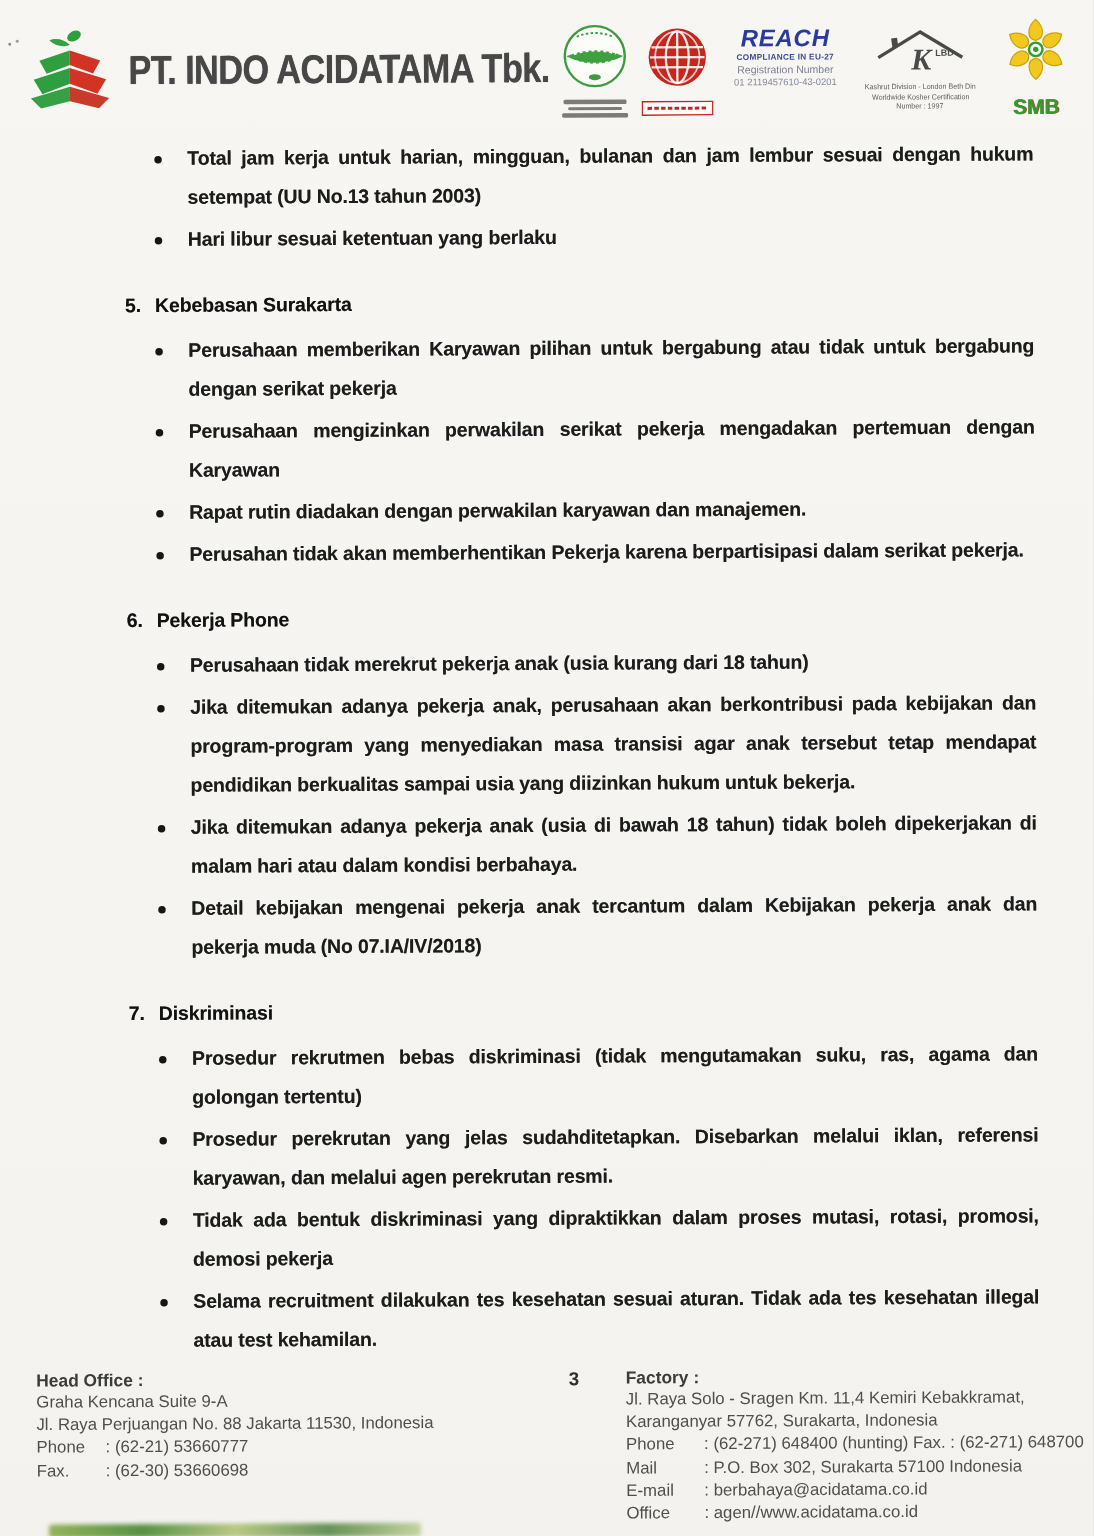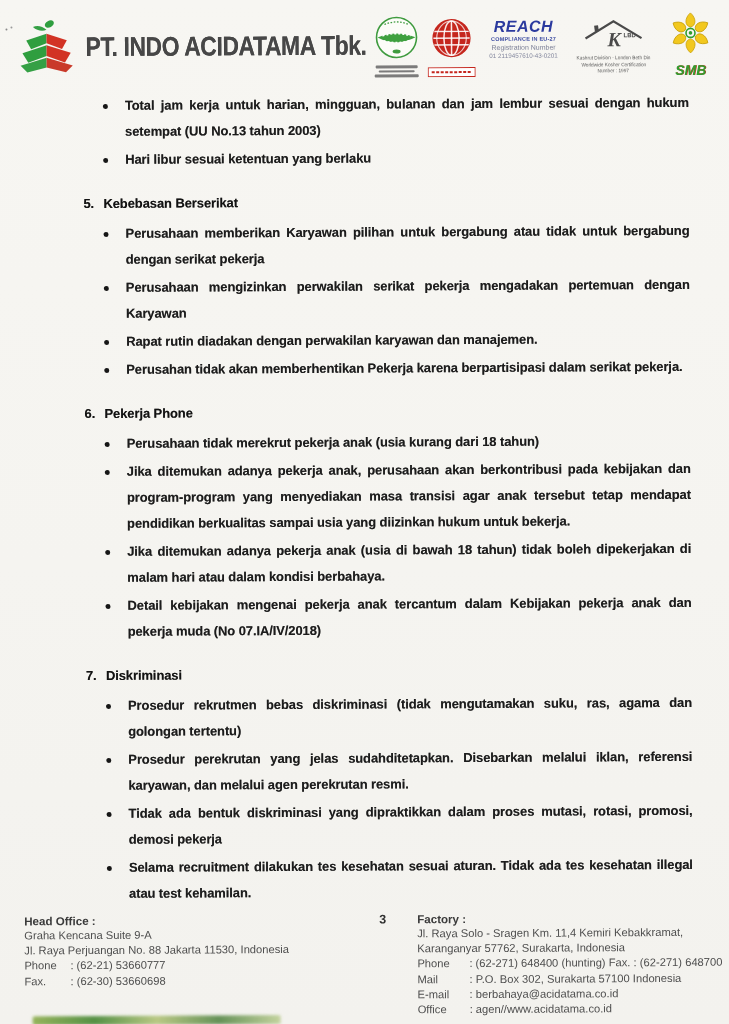--- a/index.html
+++ b/index.html
@@ -24,21 +24,21 @@
   .certs{position:absolute;top:10px;right:8px;display:flex;align-items:flex-start;gap:9px;}
   .cert{display:flex;flex-direction:column;align-items:center;}
   .cap-bar{height:2.6px;background:#5c5c5c;border-radius:1px;margin-top:2px;opacity:.8;}
   .reach-box{width:82px;text-align:center;margin-top:10px;}
   .reach-title{font-size:16px;font-weight:700;font-style:italic;color:#2b3a9e;letter-spacing:.5px;line-height:16px;}
   .reach-sub{font-size:5.5px;font-weight:700;color:#3a4aa0;letter-spacing:.2px;margin-top:1px;}
   .reach-reg{font-size:7px;color:#7b7f96;margin-top:2px;line-height:8px;}
   .reach-num{font-size:6.3px;color:#84889e;line-height:8px;}
   .klbd{width:80px;text-align:center;margin-top:8px;}
   .klbd-line{font-size:5px;color:#5d5d5d;line-height:6.5px;white-space:nowrap;transform:scaleX(.95);}
-  .smb-label{font-size:14px;font-weight:900;font-style:italic;color:#2f9e2f;letter-spacing:0;line-height:12px;text-shadow:0.7px 0 #c93a2a;}
+  .smb-label{font-size:14px;font-weight:900;color:#2f9e2f;letter-spacing:0;line-height:12px;text-shadow:0.7px 0 #c93a2a;}
 
   
   .content{
     position:absolute;left:85px;top:92px;width:606px;
     font-size:13px;font-weight:600;color:#1c1c1c;letter-spacing:-0.1px;
     text-shadow:0 0 0.4px rgba(25,25,25,.55);
   }
   ul.blist{list-style:none;margin:0;padding:0;}
   li.bullet{position:relative;padding-left:42px;line-height:26px;text-align:justify;margin-bottom:2px;}
   li.bullet::before{
@@ -173,21 +173,21 @@
     <div class="content">
 
       <ul class="blist">
         <li class="bullet"><span>Total jam kerja untuk harian, mingguan, bulanan dan jam lembur sesuai dengan hukum setempat (UU No.13 tahun 2003)</span></li>
         <li class="bullet"><span>Hari libur sesuai ketentuan yang berlaku</span></li>
       </ul>
 
       <div class="section">
         <div class="sec-head">
           <span class="sec-num">5.</span>
-          <span>Kebebasan Berserikat</span>
+          <span>Kebebasan Surakarta</span>
         </div>
         <ul class="blist">
           <li class="bullet"><span>Perusahaan memberikan Karyawan pilihan untuk bergabung atau tidak untuk bergabung dengan serikat pekerja</span></li>
           <li class="bullet"><span>Perusahaan mengizinkan perwakilan serikat pekerja mengadakan pertemuan dengan Karyawan</span></li>
           <li class="bullet"><span>Rapat rutin diadakan dengan perwakilan karyawan dan manajemen.</span></li>
           <li class="bullet"><span>Perusahan tidak akan memberhentikan Pekerja karena berpartisipasi dalam serikat pekerja.</span></li>
         </ul>
       </div>
 
       <div class="section">

